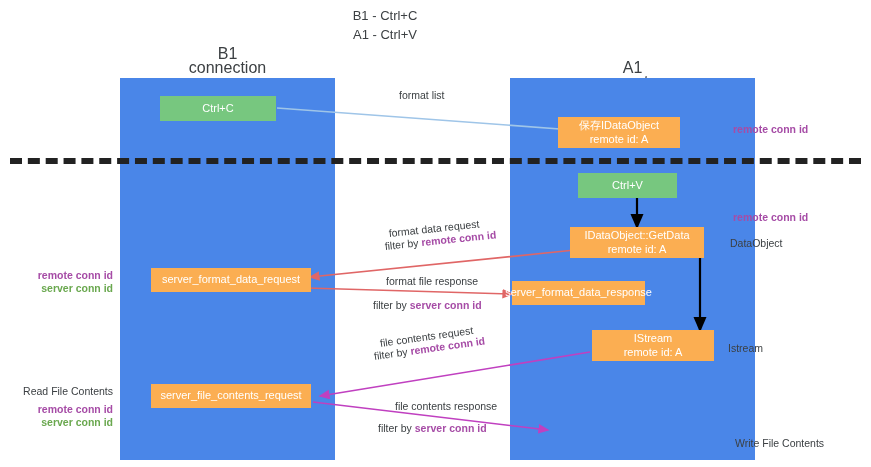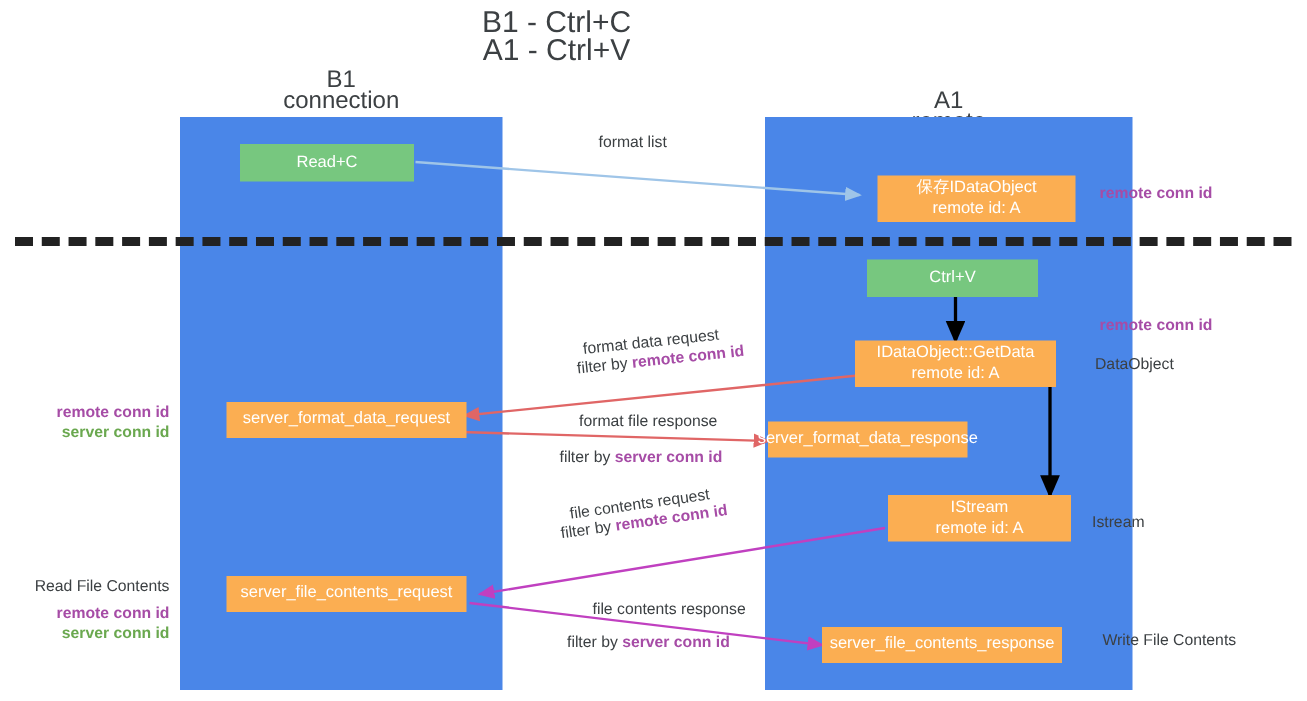--- a/index.html
+++ b/index.html
@@ -33,24 +33,24 @@
     line-height: 14px;
     color: #3c4043;
     white-space: pre-line;
   }
   #hdr-b1 { left: 120px; top: 47px; width: 215px; }
   #hdr-a1 { left: 510px; top: 61px; width: 245px; }
 
   
   #title {
     position: absolute;
-    left: 3px; top: 6px;
+    left: 17px; top: 6px;
     width: 736px;
     text-align: center;
-    font-size: 20px;
+    font-size: 13px;
     line-height: 19px;
     color: #3c4043;
     white-space: pre-line;
   }
 
   
   .box {
     position: absolute;
     display: flex;
     flex-direction: column;
@@ -143,60 +143,59 @@
 
     <line x1="700" y1="252" x2="700" y2="330" stroke="#000000" stroke-width="2.2" marker-end="url(#ah-black)"></line>
 
     <line x1="590" y1="352" x2="320" y2="396" stroke="#c040c0" stroke-width="1.6" marker-end="url(#ah-mag)"></line>
 
     <line x1="313" y1="402" x2="548" y2="430" stroke="#c040c0" stroke-width="1.6" marker-end="url(#ah-mag)"></line>
   </svg>
 
   <div id="divider"></div>
 
-  <div class="box green" style="left:160px; top:96px; width:116px; height:25px;">Read+C</div>
-
-  <div class="box orange" style="left:585px; top:117px; width:132px; height:31px;">保存IDataObject
+  <div class="box green" style="left:160px; top:96px; width:116px; height:25px;">Ctrl+C</div>
+
+  <div class="box orange" style="left:558px; top:117px; width:122px; height:31px;">保存IDataObject
 remote id: A</div>
 
-  <div class="box green" style="left:578px; top:173px; width:114px; height:25px;">Ctrl+V</div>
+  <div class="box green" style="left:578px; top:173px; width:99px; height:25px;">Ctrl+V</div>
 
   <div class="box orange" style="left:570px; top:227px; width:134px; height:31px;">IDataObject::GetData
 remote id: A</div>
 
   <div class="box orange" style="left:151px; top:268px; width:160px; height:24px;">server_format_data_request</div>
 
   <div class="box orange" style="left:512px; top:281px; width:133px; height:24px;">server_format_data_response</div>
 
   <div class="box orange" style="left:592px; top:330px; width:122px; height:31px;">IStream
 remote id: A</div>
 
   <div class="box orange" style="left:151px; top:384px; width:160px; height:24px;text-align:center;">server_file_contents_request</div>
 
-  <div class="box orange" style="left:548px; top:418px; width:160px; height:24px;">server_file_contents_response</div>
 
   <div class="label" style="left:399px; top:88px;">format list</div>
 
   <div class="label rot" style="left:388px; top:226px; transform: rotate(-6deg);">format data request</div>
   <div class="label rot" style="left:384px; top:239px; transform: rotate(-6deg);"><span>filter by </span><span class="key-purple">remote conn id</span></div>
 
   <div class="label" style="left:386px; top:274px;">format file response</div>
   <div class="label" style="left:373px; top:298px;"><span>filter by </span><span class="key-purple">server conn id</span></div>
 
   <div class="label rot" style="left:379px; top:336px; transform: rotate(-8deg);">file contents request</div>
   <div class="label rot" style="left:373px; top:349px; transform: rotate(-8deg);"><span>filter by </span><span class="key-purple">remote conn id</span></div>
 
   <div class="label" style="left:395px; top:399px;">file contents response</div>
   <div class="label" style="left:378px; top:421px;"><span>filter by </span><span class="key-purple">server conn id</span></div>
 
   <div class="label bold-purple" style="left:733px; top:122px;">remote conn id</div>
   <div class="label bold-purple" style="left:733px; top:210px;">remote conn id</div>
   <div class="label" style="left:730px; top:236px;">DataObject</div>
   <div class="label" style="left:728px; top:341px;">Istream</div>
-  <div class="label" style="left:735px; top:420px;">Write File Contents</div>
+  <div class="label" style="left:735px; top:436px;">Write File Contents</div>
 
   <div class="label bold-purple ta-right" style="left:0px; top:268px; width:113px;">remote conn id</div>
   <div class="label bold-green ta-right" style="left:0px; top:281px; width:113px;">server conn id</div>
 
   <div class="label ta-right" style="left:0px; top:384px; width:113px;">Read File Contents</div>
   <div class="label bold-purple ta-right" style="left:0px; top:402px; width:113px;">remote conn id</div>
   <div class="label bold-green ta-right" style="left:0px; top:415px; width:113px;">server conn id</div>
 
 </div>
 

